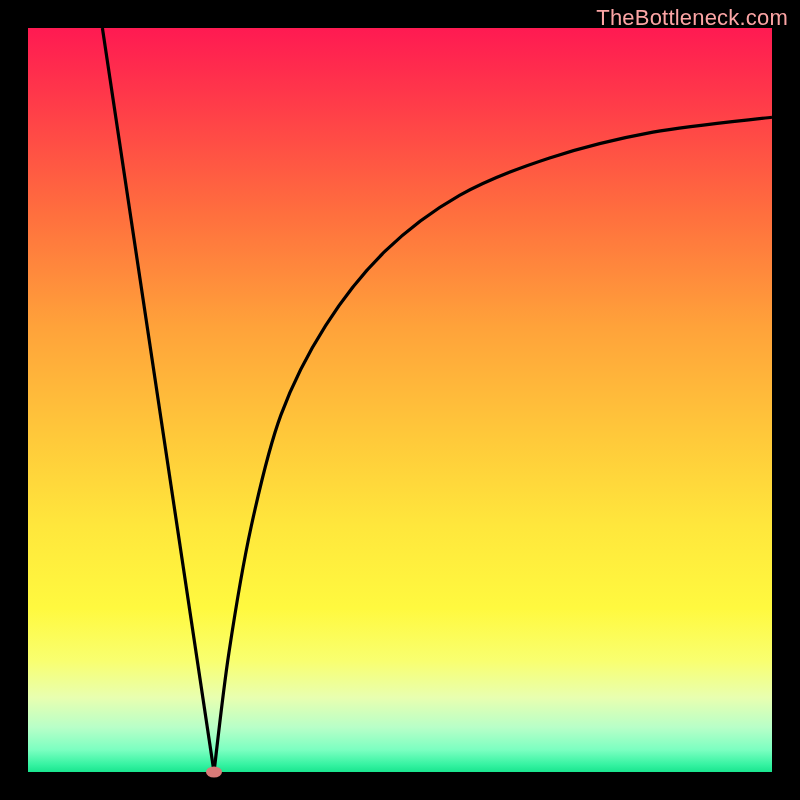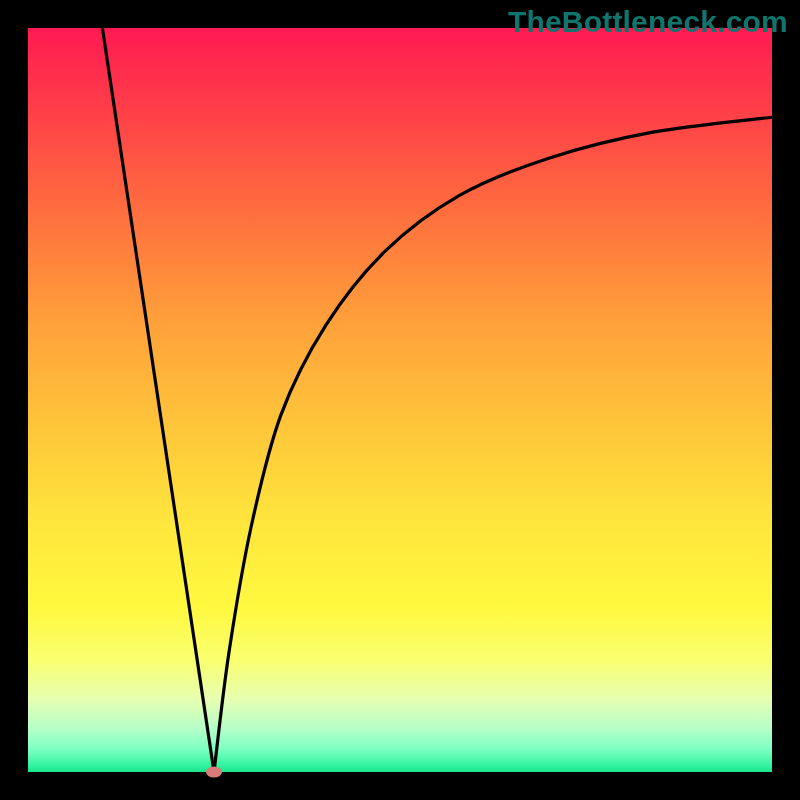--- a/index.html
+++ b/index.html
@@ -14,23 +14,23 @@
   .stage {
     position: relative;
     width: 800px;
     height: 800px;
     background: #000;
   }
   .watermark {
     position: absolute;
     top: 5px;
     right: 12px;
-    color: #0f766e;
-    font-size: 30px;
-    font-weight: 700;
+    color: #fca5a5;
+    font-size: 22px;
+    font-weight: 400;
     letter-spacing: 0.2px;
     z-index: 10;
   }
   .plot {
     position: absolute;
     left: 28px;
     top: 28px;
     width: 744px;
     height: 744px;
     background: linear-gradient(

